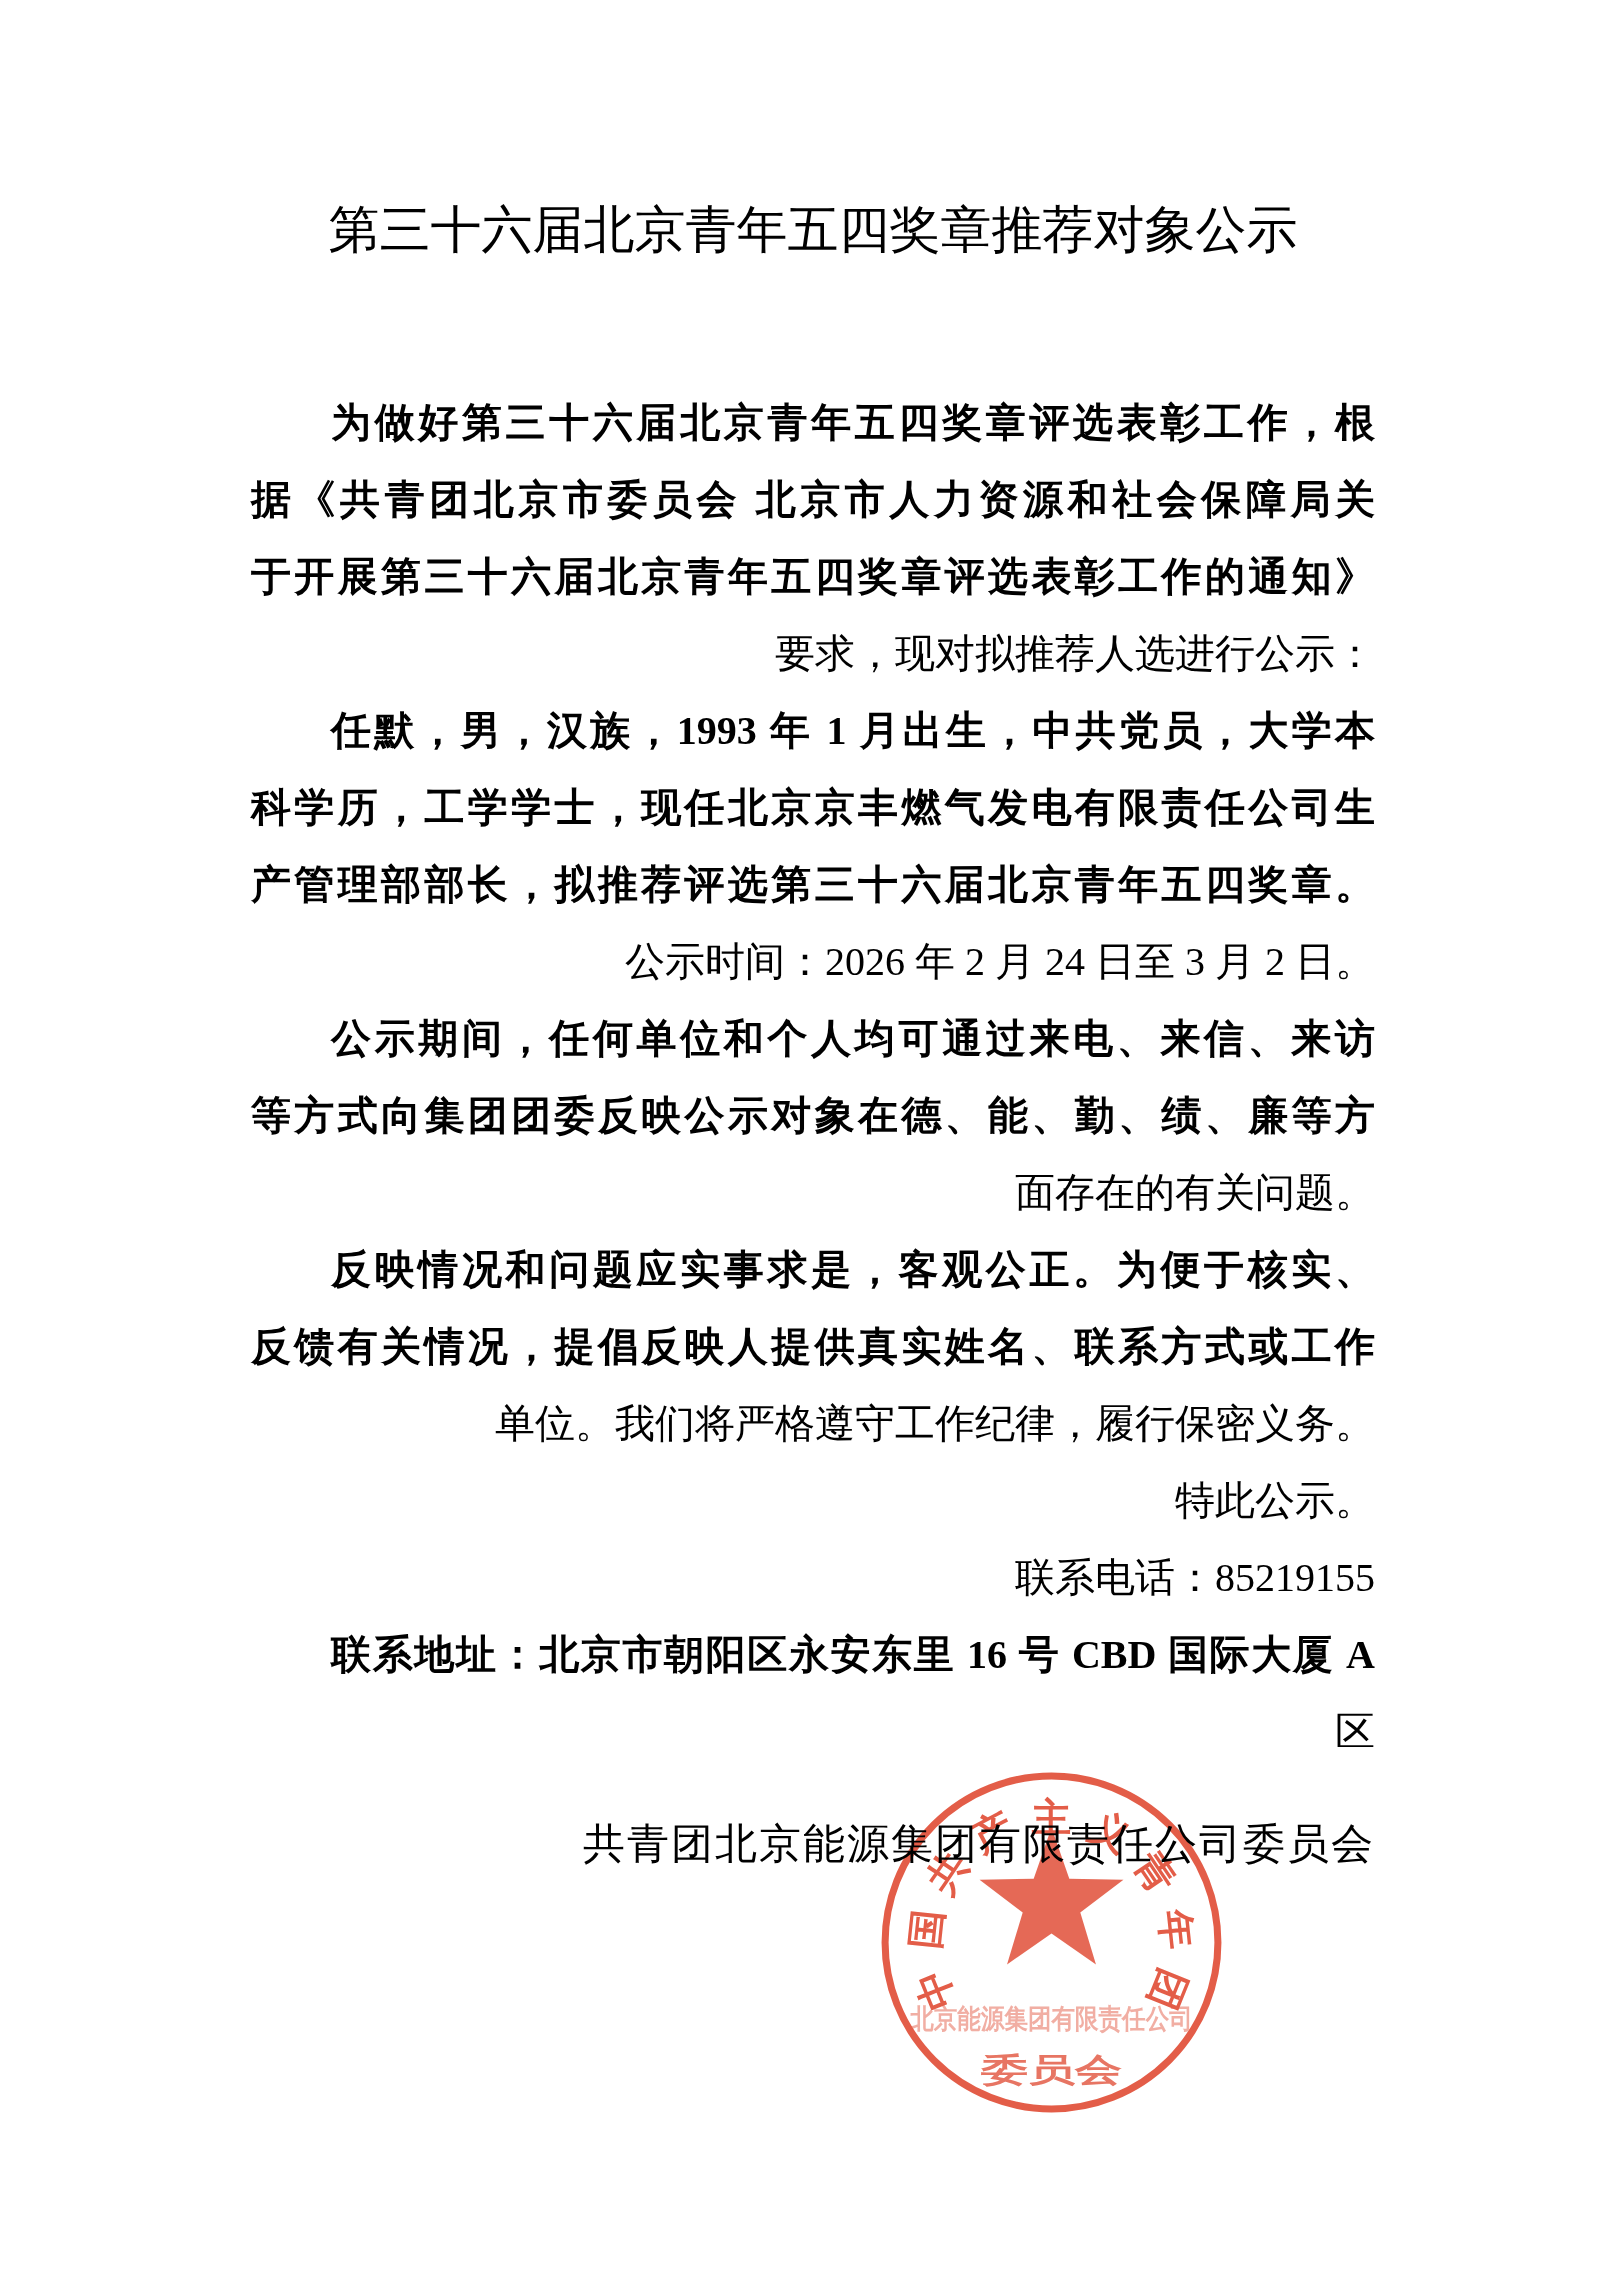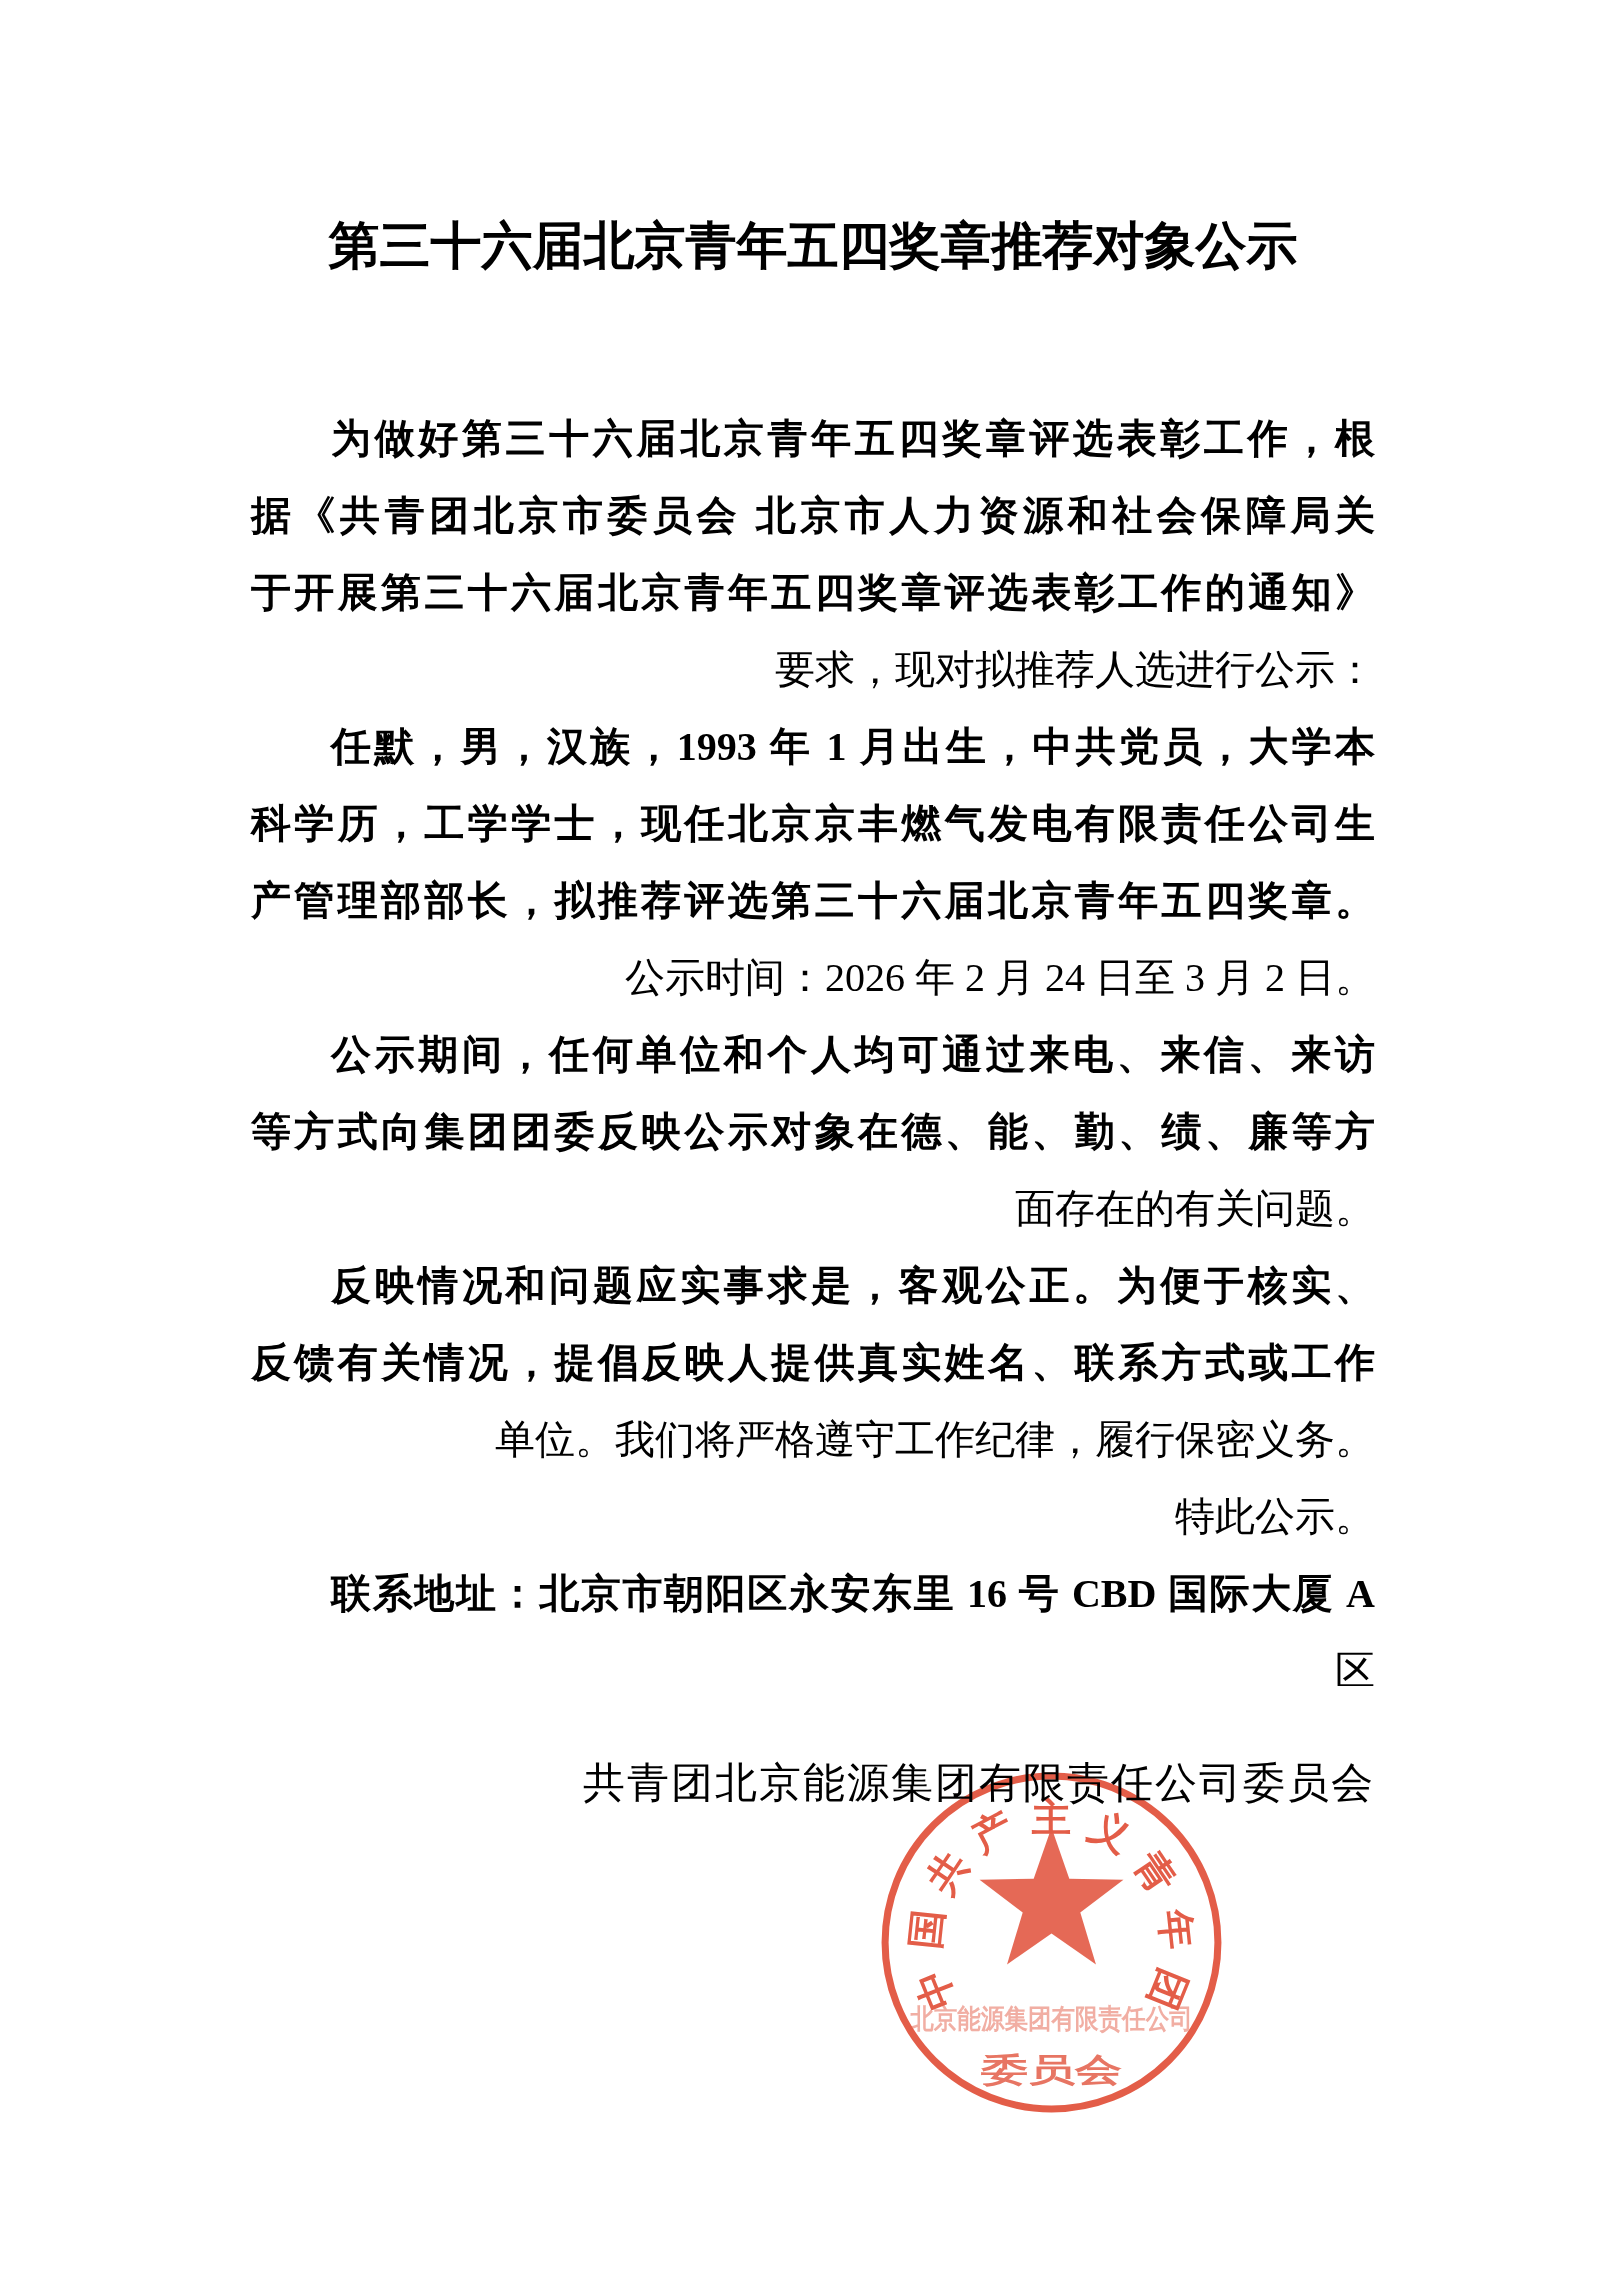--- a/index.html
+++ b/index.html
@@ -16,26 +16,25 @@
     color: #000000;
     font-family: "Liberation Serif", serif;
   }
   .content {
     position: relative;
     z-index: 2;
     padding: 194px 248px 0 251px;
   }
   .doc-title {
     font-family: "Liberation Sans", sans-serif;
-    font-weight: 700;
+    font-weight: 400;
     font-size: 51px;
     line-height: 72px;
     text-align: center;
     letter-spacing: 0px;
-    margin-top: 16px;
   }
   .body-text {
     margin-top: 118px;
     font-size: 40px;
     line-height: 77px;
   }
   .line {
     text-align: right;
   }
   .line.justify {
@@ -110,20 +109,21 @@
       <div class="line justify">科学历，工学学士，现任北京京丰燃气发电有限责任公司生</div>
       <div class="line justify">产管理部部长，拟推荐评选第三十六届北京青年五四奖章。</div>
       <div class="line indent">公示时间：2026 年 2 月 24 日至 3 月 2 日。</div>
       <div class="line indent justify">公示期间，任何单位和个人均可通过来电、来信、来访</div>
       <div class="line justify">等方式向集团团委反映公示对象在德、能、勤、绩、廉等方</div>
       <div class="line">面存在的有关问题。</div>
       <div class="line indent justify">反映情况和问题应实事求是，客观公正。为便于核实、</div>
       <div class="line justify">反馈有关情况，提倡反映人提供真实姓名、联系方式或工作</div>
       <div class="line">单位。我们将严格遵守工作纪律，履行保密义务。</div>
       <div class="line indent">特此公示。</div>
+      <div class="line indent">联系电话：85219155</div>
       <div class="line indent justify">联系地址：北京市朝阳区永安东里 16 号 CBD 国际大厦 A</div>
       <div class="line">区</div>
     </div>
 
     <div class="signature">共青团北京能源集团有限责任公司委员会</div>
   </div>
 
 </div>
 
 

